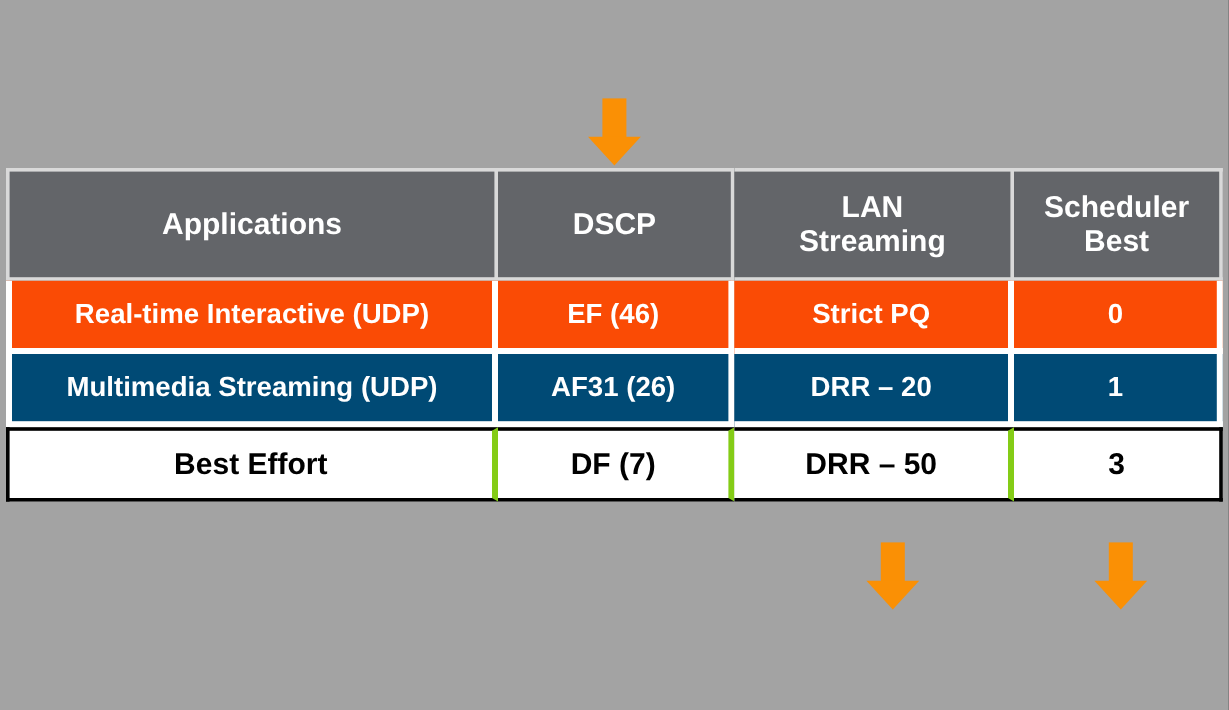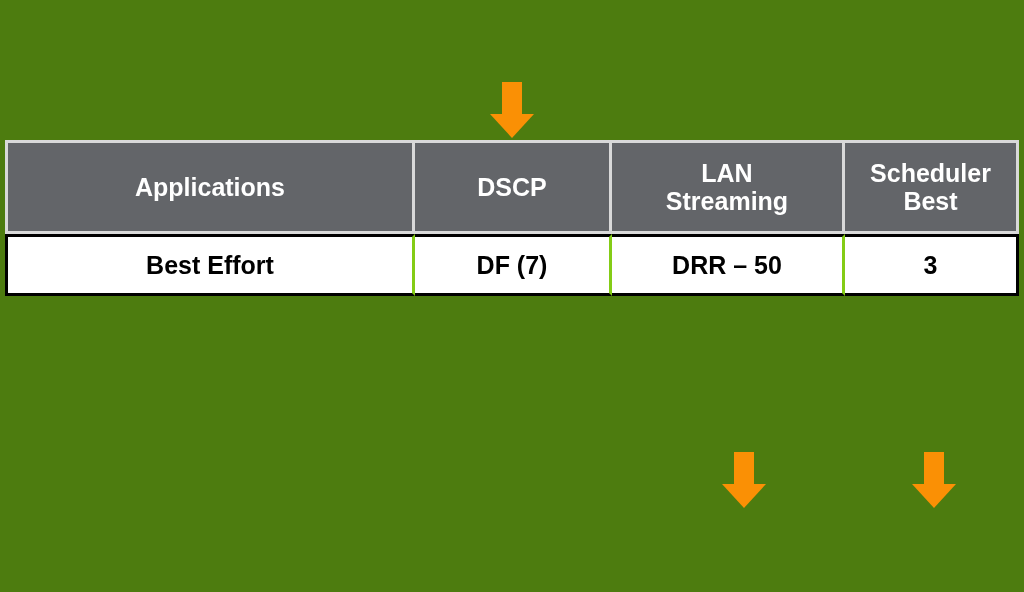--- a/index.html
+++ b/index.html
@@ -13,21 +13,21 @@
     overflow: hidden;
     font-family: "Liberation Sans", sans-serif;
     position: relative;
   }
 
   #canvas {
     position: absolute;
     left: 0; top: 0;
     width: 1024px;
     height: 592px;
-    background: #4d7c0f;
+    background: #a3a3a3;
   }
 
   
   .arrow {
     position: absolute;
     width: 44px;
     height: 56px;
   }
   .arrow .shaft {
     position: absolute;
@@ -105,21 +105,21 @@
   tr.row-navy   td { background: #004a75; }
   tr.row-teal   td { background: #0c8376; }
   tr.row-teal   td { border-bottom: 3px solid #000000; }
 
   
   tr.row-white td {
     background: #ffffff;
     color: #000000;
     font-size: 25px;
     height: 56px;
-    border-right: 3px solid #84cc16;
+    border-right: 5px solid #84cc16;
     border-bottom: 3px solid #000000;
     border-top: 3px solid #000000;
   }
   tr.row-white td.first { border-left: 3px solid #000000; }
   tr.row-white td.last  { border-right: 3px solid #000000; }
 
   .cell-line { display: block; }
 </style>
 </head>
 <body>
@@ -150,21 +150,33 @@
         <td>
           <span class="cell-line">LAN</span>
           <span class="cell-line">Streaming</span>
         </td>
         <td class="last">
           <span class="cell-line">Scheduler</span>
           <span class="cell-line">Best</span>
         </td>
       </tr>
 
+      <tr class="row-color row-orange">
+        <td class="first">Real-time Interactive (UDP)</td>
+        <td>EF (46)</td>
+        <td>Strict PQ</td>
+        <td class="last">0</td>
+      </tr>
 
+      <tr class="row-color row-navy">
+        <td class="first">Multimedia Streaming (UDP)</td>
+        <td>AF31 (26)</td>
+        <td>DRR – 20</td>
+        <td class="last">1</td>
+      </tr>
 
 
       <tr class="row-white">
         <td class="first">Best Effort</td>
         <td>DF (7)</td>
         <td>DRR – 50</td>
         <td class="last">3</td>
       </tr>
 
     </tbody>

